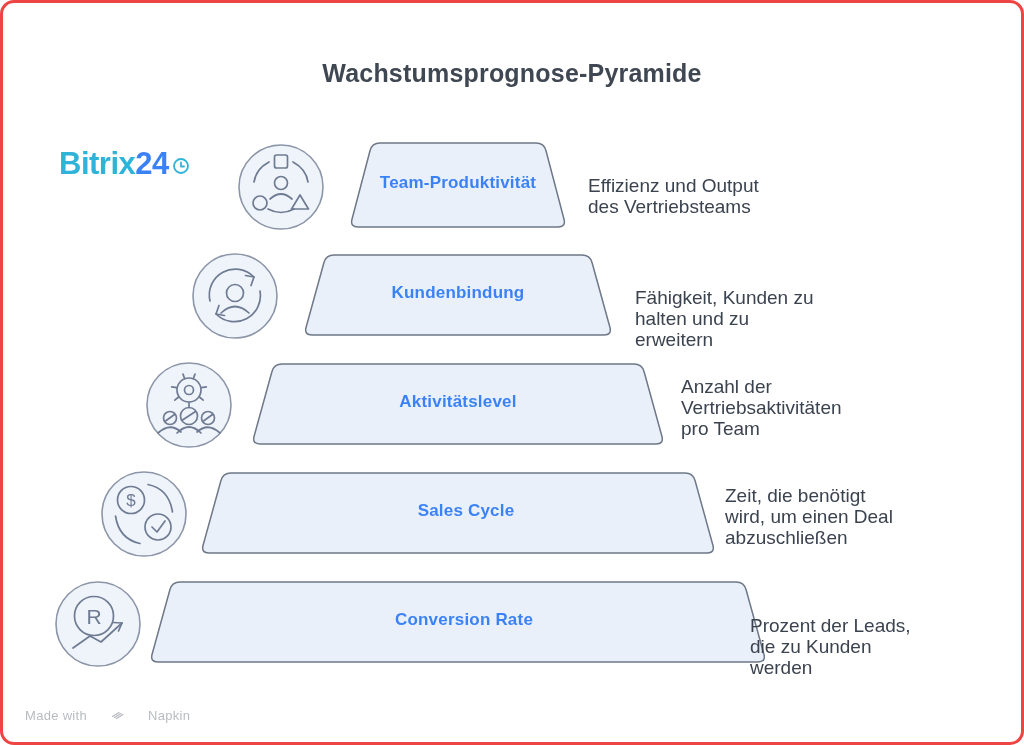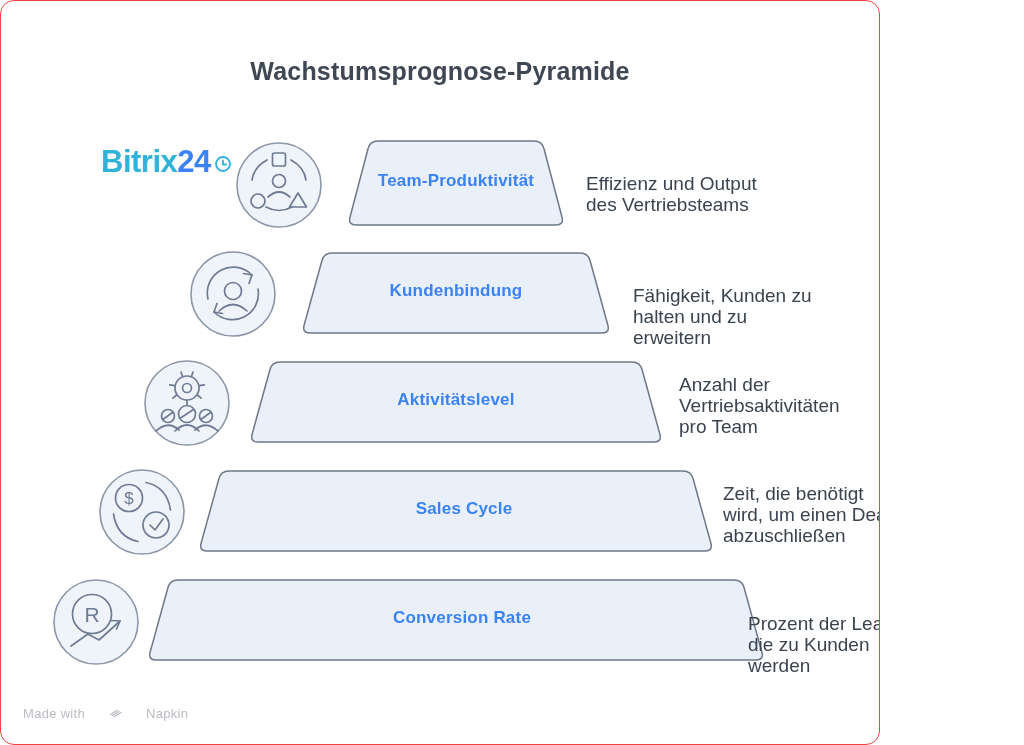--- a/index.html
+++ b/index.html
@@ -1,26 +1,26 @@
 <!DOCTYPE html>
 <html><head>
 <meta charset="utf-8">
 <style>
   html,body{margin:0;padding:0;background:#fff;}
   .canvas{
-    position:relative;width:880px;height:745px;background:#ffffff;
+    position:relative;width:1024px;height:745px;background:#ffffff;
     font-family:"Liberation Sans",sans-serif;
-    border:1px solid #ef4444;border-radius:14px;box-sizing:border-box;overflow:hidden;
+    border:3px solid #ef4444;border-radius:14px;box-sizing:border-box;overflow:hidden;
   }
   .title{
     position:absolute;top:56px;left:0;right:0;text-align:center;
     font-size:25px;font-weight:bold;color:#3f4752;letter-spacing:.2px;
   }
   .logo{position:absolute;left:56px;top:144px;display:flex;align-items:flex-start;
-    font-size:31px;font-weight:bold;letter-spacing:-.5px;line-height:34px;margin-left:44px;}
+    font-size:31px;font-weight:bold;letter-spacing:-.5px;line-height:34px;}
   .logo .b1{color:#2fb3d9;}
   .logo .b2{color:#3b82f6;}
   .logo .clock{margin-left:3px;margin-top:1px;}
   svg.trap{position:absolute;}
   svg.trap path{fill:#eaf0fa;stroke:#6e7887;stroke-width:1.5;}
   .trap-label{
     position:absolute;display:flex;align-items:center;justify-content:center;
     font-size:17px;font-weight:bold;color:#3b82f6;letter-spacing:.2px;
   }
   .desc{

